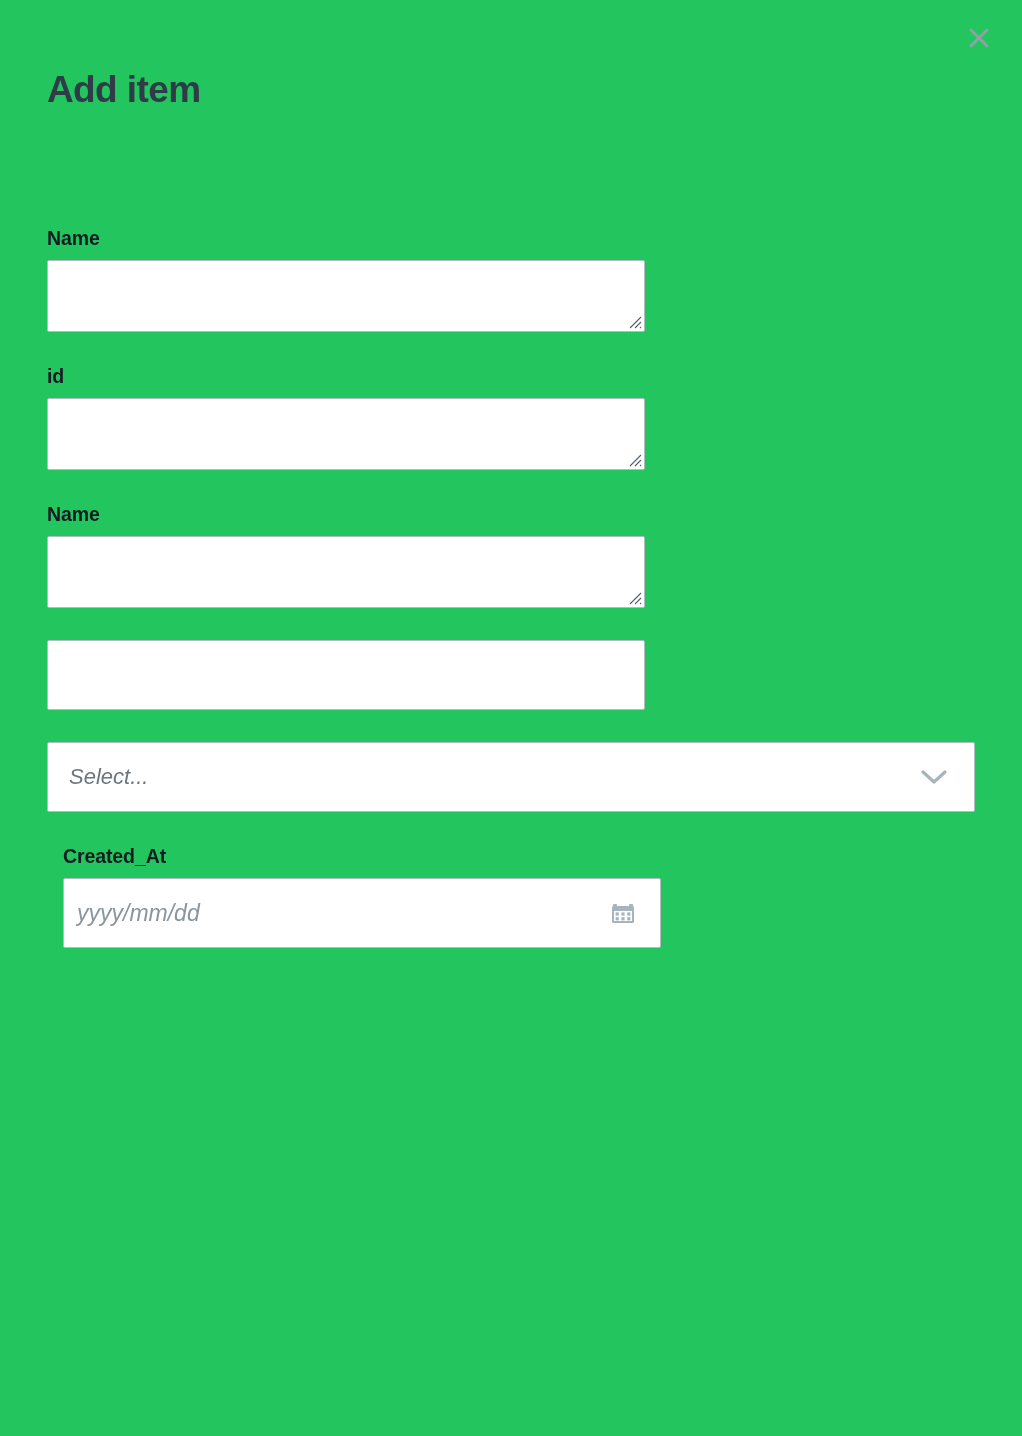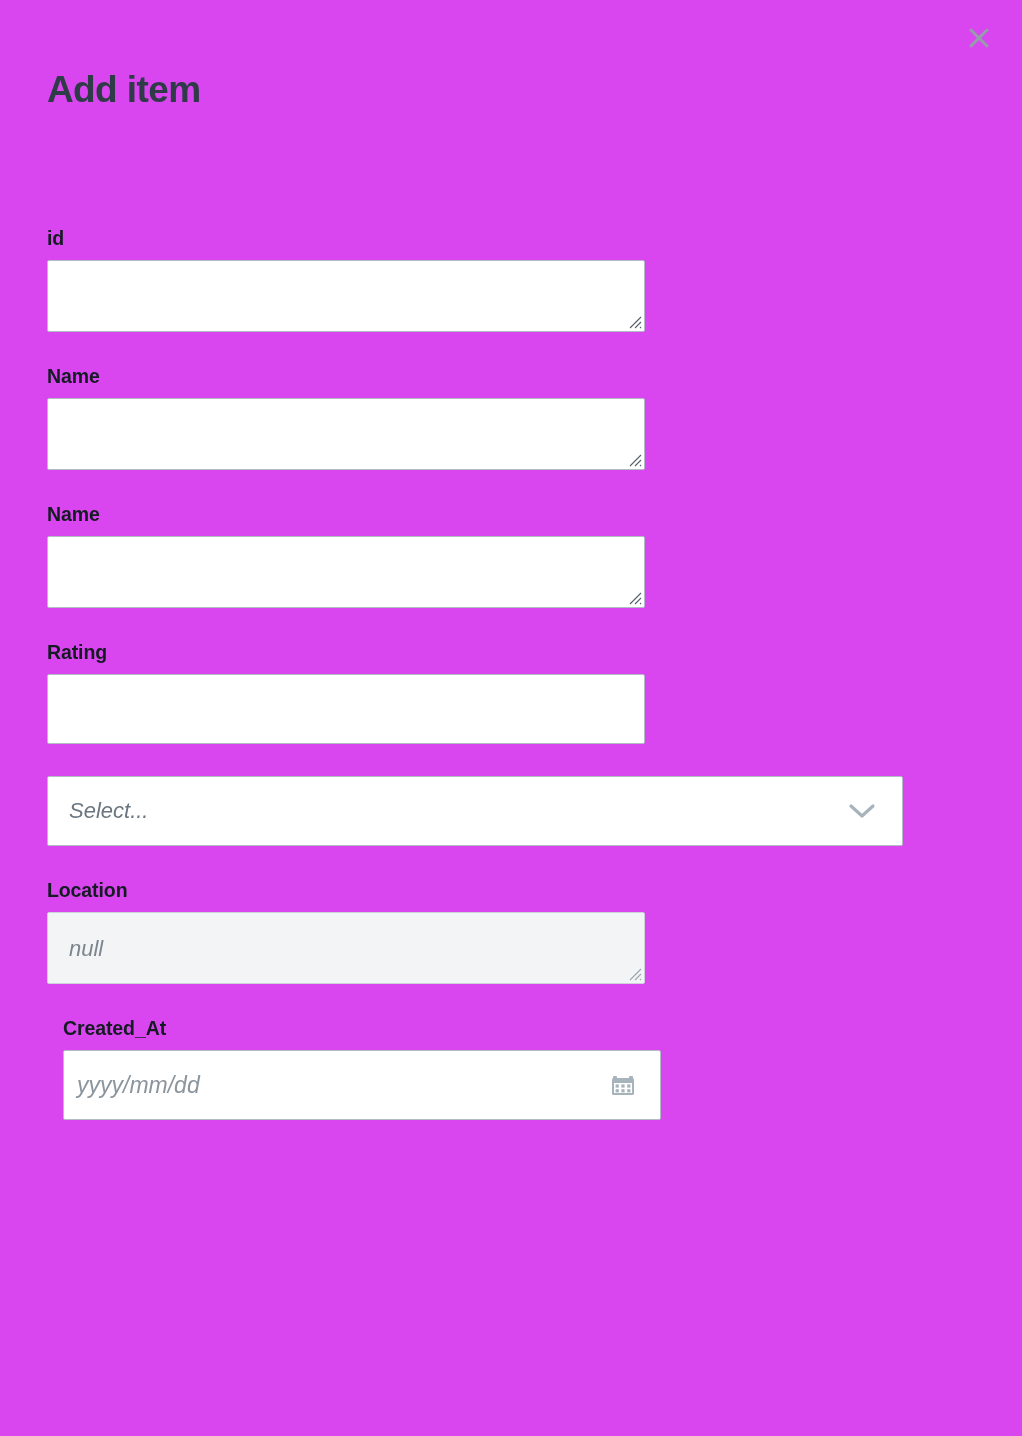--- a/index.html
+++ b/index.html
@@ -14,21 +14,21 @@
     height: 1436px;
     font-family: "Liberation Sans", sans-serif;
     overflow: hidden;
     position: relative;
   }
 
   .modal {
     position: relative;
     width: 1022px;
     height: 1436px;
-    background: #d946ef;
+    background: #22c55e;
     padding: 4px;
   }
 
   
   .close-btn {
     position: absolute;
     top: 19px;
     right: 24px;
     width: 38px;
     height: 38px;
@@ -81,21 +81,21 @@
 
   
   .control {
     position: relative;
     width: 598px;
     height: 72px;
     border: 1px solid #b1bdc5;
     border-radius: 2px;
     background: #ffffff;
   }
-  .control.wide { width: 856px; }
+  .control.wide { width: 928px; }
   .control.input-only { height: 70px; }
   .control.disabled {
     background: #f2f4f6;
     border-color: #ccd4da;
   }
 
   
   .resize-handle {
     position: absolute;
     right: 2px;
@@ -159,20 +159,31 @@
         <path d="M7.2 5.2 L15 13 L22.8 5.2 L24.8 7.2 L17 15 L24.8 22.8 L22.8 24.8 L15 17 L7.2 24.8 L5.2 22.8 L13 15 L5.2 7.2 Z" fill="#93a0a9"></path>
       </svg>
     </span>
   </button>
 
   <h1 class="modal-title">Add item</h1>
 
   <div class="form">
 
     <div class="field">
+      <label class="field-label">Name</label>
+      <div class="control">
+        <span class="resize-handle">
+          <svg width="15" height="15" viewBox="0 0 15 15" aria-hidden="true">
+            <path d="M14 3 L3 14 M14 8 L8 14 M14 13 L13 14" stroke="#55606a" stroke-width="1.1" fill="none"></path>
+          </svg>
+        </span>
+      </div>
+    </div>
+
+    <div class="field">
       <label class="field-label">id</label>
       <div class="control">
         <span class="resize-handle">
           <svg width="15" height="15" viewBox="0 0 15 15" aria-hidden="true">
             <path d="M14 3 L3 14 M14 8 L8 14 M14 13 L13 14" stroke="#55606a" stroke-width="1.1" fill="none"></path>
           </svg>
         </span>
       </div>
     </div>
 
@@ -180,59 +191,36 @@
       <label class="field-label">Name</label>
       <div class="control">
         <span class="resize-handle">
           <svg width="15" height="15" viewBox="0 0 15 15" aria-hidden="true">
             <path d="M14 3 L3 14 M14 8 L8 14 M14 13 L13 14" stroke="#55606a" stroke-width="1.1" fill="none"></path>
           </svg>
         </span>
       </div>
     </div>
 
-    <div class="field">
-      <label class="field-label">Name</label>
-      <div class="control">
-        <span class="resize-handle">
-          <svg width="15" height="15" viewBox="0 0 15 15" aria-hidden="true">
-            <path d="M14 3 L3 14 M14 8 L8 14 M14 13 L13 14" stroke="#55606a" stroke-width="1.1" fill="none"></path>
-          </svg>
-        </span>
-      </div>
-    </div>
-
-
-    <div class="field">
-      <label class="field-label">Rating</label>
+
+    <div class="field">
       <div class="control input-only"></div>
     </div>
 
     <div class="field">
       <div class="control wide input-only">
         <span class="placeholder">Select...</span>
         <span class="chevron">
           <svg width="28" height="18" viewBox="0 0 28 18" aria-hidden="true">
             <path d="M3 4 L14 14 L25 4" stroke="#a8b4bc" stroke-width="3.2" fill="none" stroke-linecap="round" stroke-linejoin="round"></path>
           </svg>
         </span>
       </div>
     </div>
 
-    <div class="field">
-      <label class="field-label">Location</label>
-      <div class="control disabled">
-        <span class="placeholder top">null</span>
-        <span class="resize-handle">
-          <svg width="15" height="15" viewBox="0 0 15 15" aria-hidden="true">
-            <path d="M14 3 L3 14 M14 8 L8 14 M14 13 L13 14" stroke="#9aa5ad" stroke-width="1.1" fill="none"></path>
-          </svg>
-        </span>
-      </div>
-    </div>
 
     <div class="field">
       <label class="field-label">Created_At</label>
       <div class="control input-only">
         <span class="placeholder date">yyyy/mm/dd</span>
         <span class="cal-icon">
           <svg width="26" height="26" viewBox="0 0 26 26" aria-hidden="true">
             <rect x="3" y="4" width="4" height="4" rx="1" fill="#a8b4bc"></rect>
             <rect x="19" y="4" width="4" height="4" rx="1" fill="#a8b4bc"></rect>
             <rect x="2" y="6" width="22" height="17" rx="1.5" fill="#a8b4bc"></rect>

